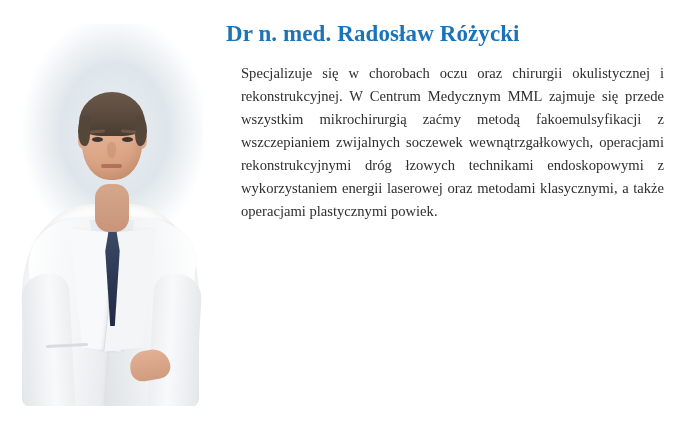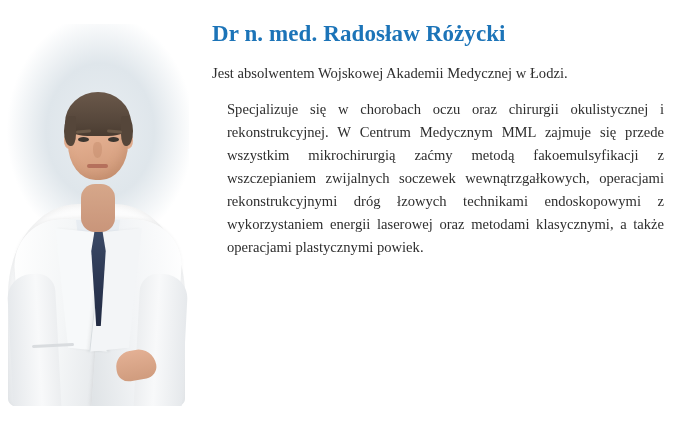--- a/index.html
+++ b/index.html
@@ -11,21 +11,21 @@
     height: 429px;
     background: #ffffff;
     font-family: "Liberation Serif", serif;
     overflow: hidden;
   }
   .page {
     position: relative;
     width: 678px;
     height: 307px;
     box-sizing: border-box;
-    padding: 18px 14px 10px 4px;
+    padding: 18px 14px 10px 18px;
     display: flex;
     align-items: flex-start;
   }
   .photo-col {
     flex: 0 0 190px;
     width: 190px;
     padding-top: 6px;
   }
   
   .portrait {
@@ -304,19 +304,18 @@
       <div class="p-arm-l"></div>
       <div class="p-arm-r"></div>
       <div class="p-pocket"></div>
       <div class="p-hand"></div>
     </div>
   </div>
 
   <div class="text-col">
     <h1 class="doc-title">Dr n. med. Radosław Różycki</h1>
 
-    <p class="para">Jest absolwentem Wojskowej Akademii Medycznej w Łodzi.</p>
 
 
     <p class="para">Specjalizuje się w chorobach oczu oraz chirurgii okulistycznej i rekonstrukcyjnej. W Centrum Medycznym MML zajmuje się przede wszystkim mikrochirurgią zaćmy metodą fakoemulsyfikacji z wszczepianiem zwijalnych soczewek wewnątrzgałkowych, operacjami rekonstrukcyjnymi dróg łzowych technikami endoskopowymi z wykorzystaniem energii laserowej oraz metodami klasycznymi, a także operacjami plastycznymi powiek.</p>
   </div>
 
 </div>
 
 </body></html>

